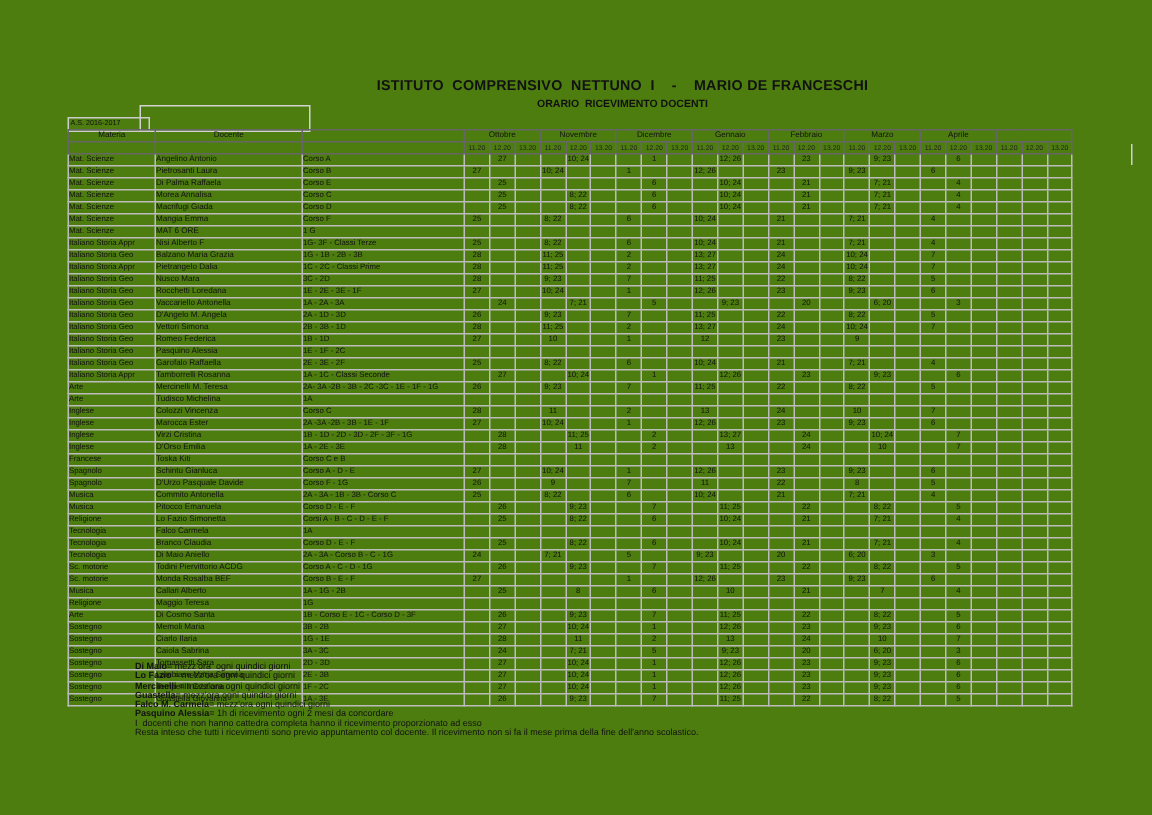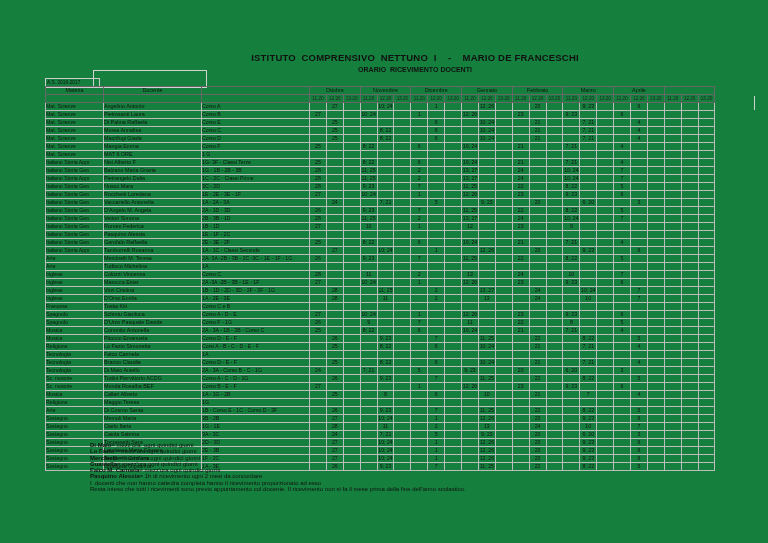--- a/index.html
+++ b/index.html
@@ -1,16 +1,16 @@
 <!DOCTYPE html>
 <html><head>
 <meta charset="utf-8">
 <style>
   html,body{margin:0;padding:0;background:#ffffff;}
-  .page{position:relative;width:768px;height:543px;background:#15803d;overflow:hidden;
+  .page{position:relative;width:768px;height:543px;background:#4d7c0f;overflow:hidden;
         font-family:"Liberation Sans", sans-serif;color:#111;}
   .title{position:absolute;top:52px;left:0;width:830px;text-align:center;
          font-size:9.5px;font-weight:bold;white-space:pre;letter-spacing:.2px;}
   .subtitle{position:absolute;top:66px;left:0;width:830px;text-align:center;
          font-size:7px;font-weight:bold;white-space:pre;}
   .prebox{position:absolute;left:93px;top:70px;width:112px;height:16px;border:1px solid #d2d2d2;}
   .aslabel{position:absolute;left:45px;top:78px;width:52px;height:8px;line-height:8px;
          border:1px solid #cccccc;font-size:4.8px;padding-left:1px;white-space:nowrap;overflow:hidden;}
   .pbreak{position:absolute;left:754px;top:96px;width:1px;height:14px;background:#cfcfcf;}
   table.sched{position:absolute;left:45px;top:86px;width:670px;border-collapse:collapse;

